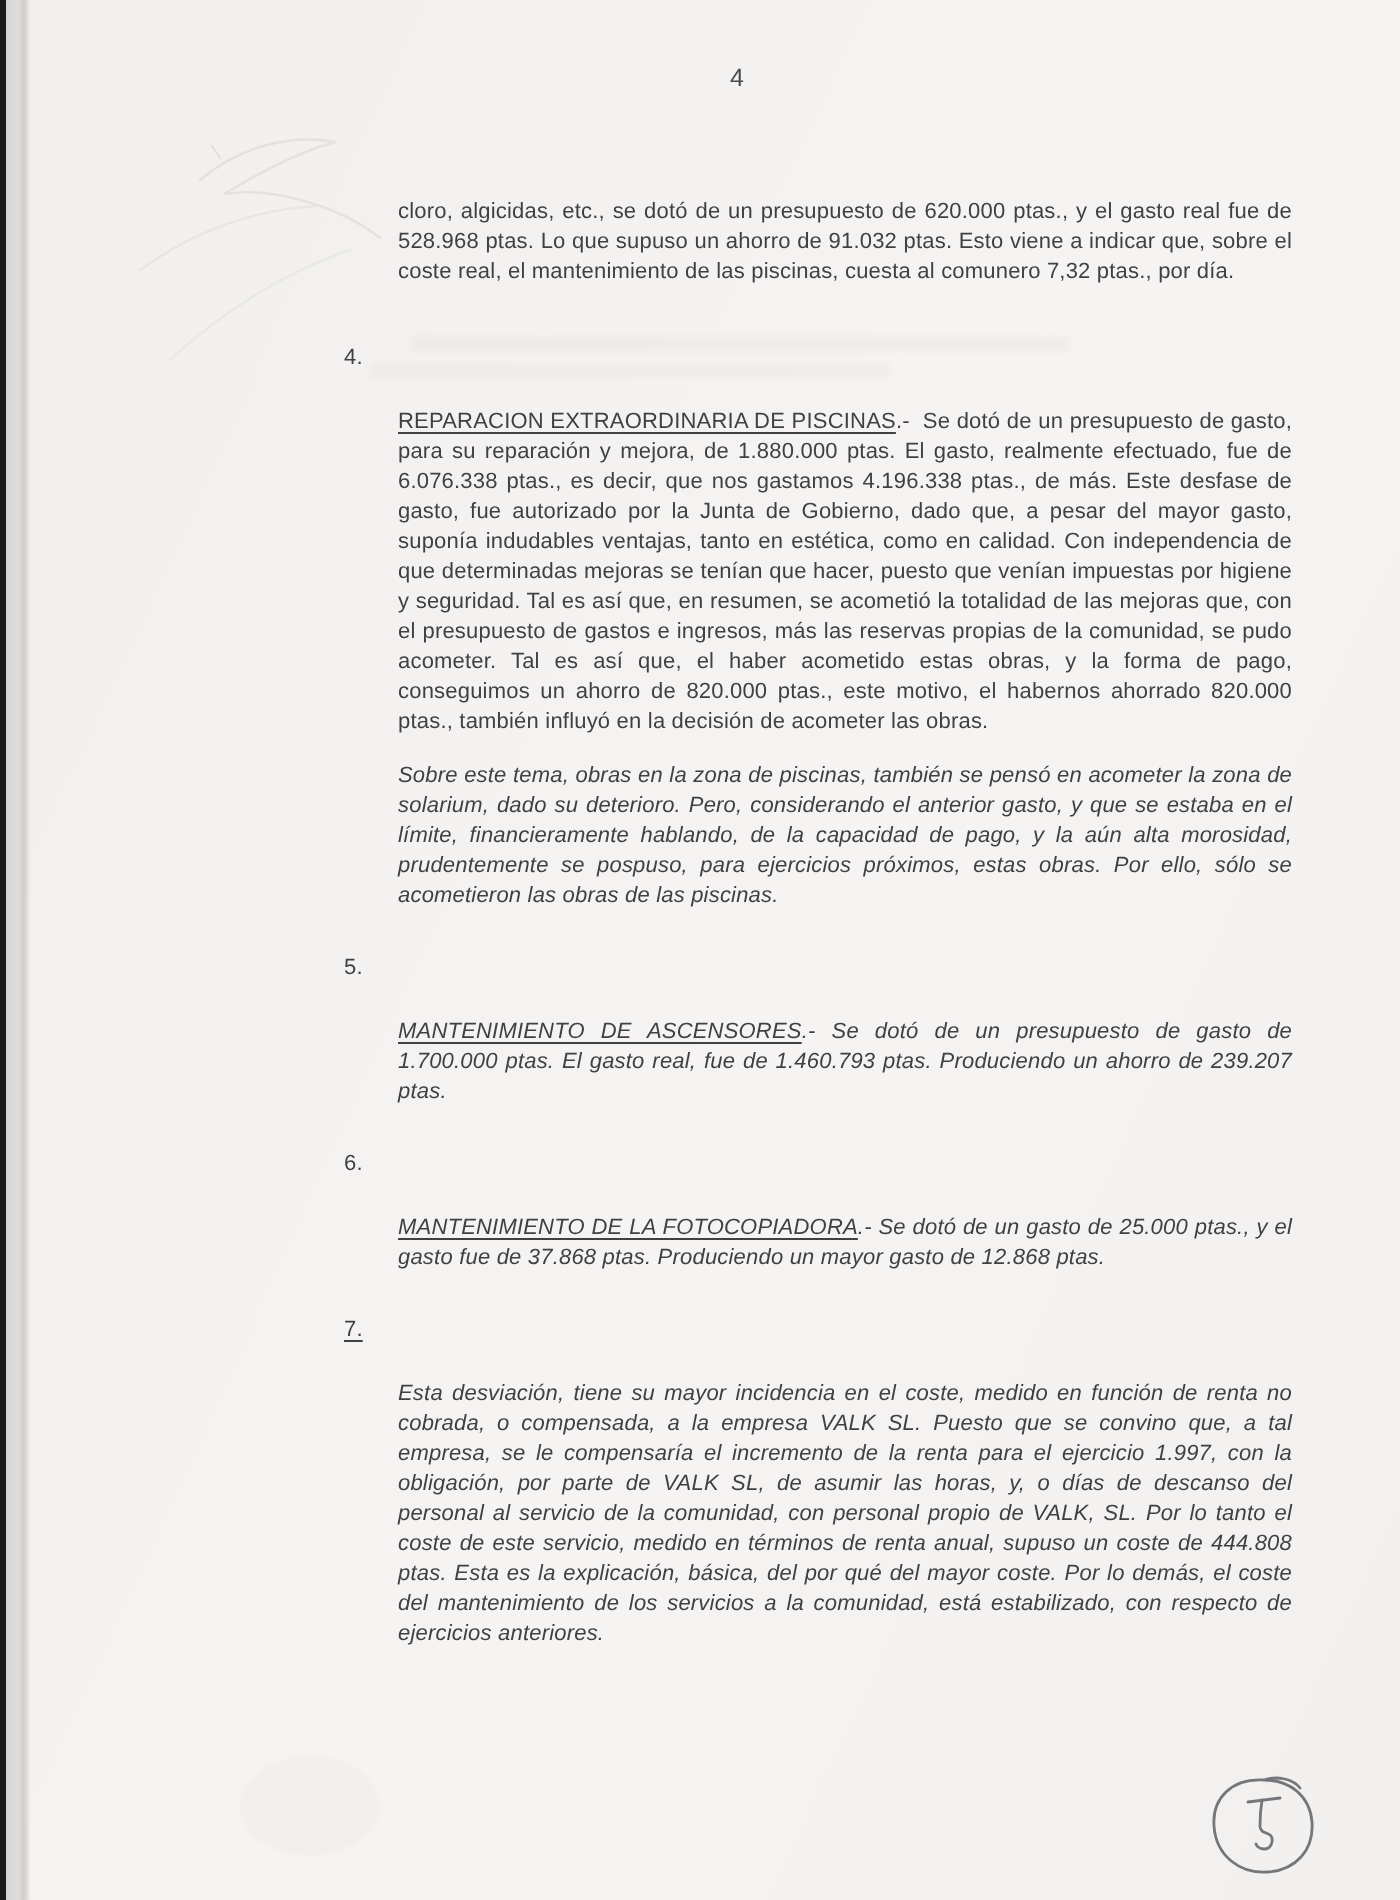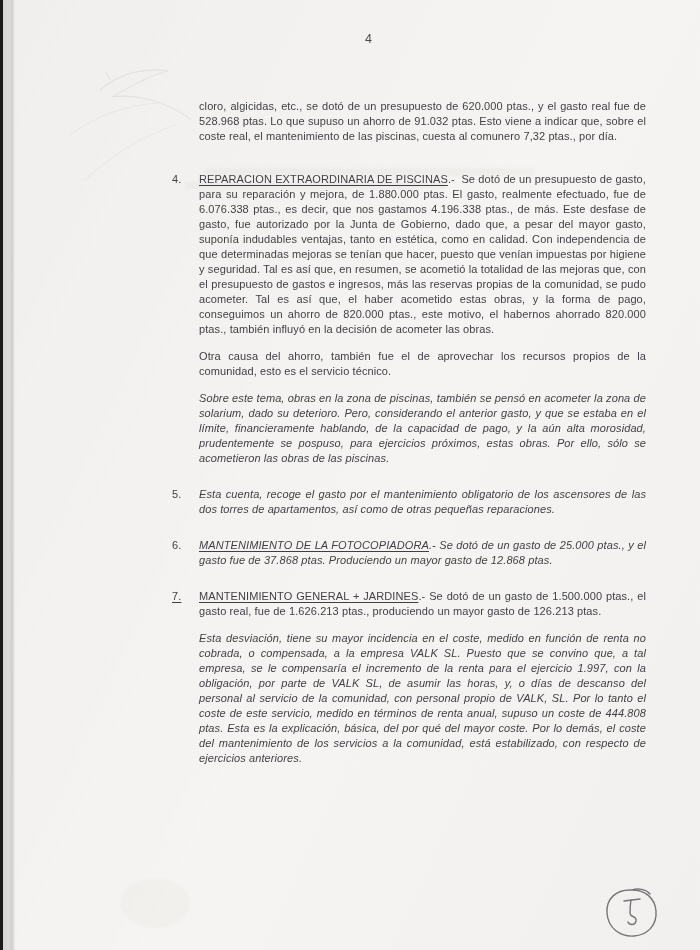--- a/index.html
+++ b/index.html
@@ -36,21 +36,21 @@
 
   .text-block {
     position:absolute; left:172px; top:99px; width:474px;
     font-size:11px; line-height:15px; text-align:justify;
     letter-spacing:0.1px;
   }
   .intro { margin:0 0 28px 27px; }
   .item { display:flex; margin-bottom:21px; }
   .item .num { width:27px; flex:none; }
   .item .num.underlined .numtext { text-decoration:underline; text-underline-offset:2px; }
-  .item .content { flex:1; min-width:0; }
+  .item .content { flex:1; min-width:0;margin-top:32px; }
   .para { margin:0 0 12px 0; }
   .para:last-child { margin-bottom:0;font-style:italic; }
   .heading { text-decoration:underline; text-underline-offset:2px; }
 
   
   .hand-circle { position:absolute; left:598px; top:884px; width:68px; height:58px; }
 </style>
 </head>
 <body>
 
@@ -74,43 +74,41 @@
   <div class="page-number">4</div>
 
   <div class="text-block">
 
     <p class="intro">cloro, algicidas, etc., se dotó de un presupuesto de 620.000 ptas., y el gasto real fue de 528.968 ptas. Lo que supuso un ahorro de 91.032 ptas. Esto viene a indicar que, sobre el coste real, el mantenimiento de las piscinas, cuesta al comunero 7,32 ptas., por día.</p>
 
     <div class="item">
       <div class="num"><span class="numtext">4.</span></div>
       <div class="content">
         <p class="para"><span class="heading">REPARACION EXTRAORDINARIA DE PISCINAS</span><span>.-</span>&nbsp; <span>Se dotó de un presupuesto de gasto, para su reparación y mejora, de 1.880.000 ptas. El gasto, realmente efectuado, fue de 6.076.338 ptas., es decir, que nos gastamos 4.196.338 ptas., de más. Este desfase de gasto, fue autorizado por la Junta de Gobierno, dado que, a pesar del mayor gasto, suponía indudables ventajas, tanto en estética, como en calidad. Con independencia de que determinadas mejoras se tenían que hacer, puesto que venían impuestas por higiene y seguridad. Tal es así que, en resumen, se acometió la totalidad de las mejoras que, con el presupuesto de gastos e ingresos, más las reservas propias de la comunidad, se pudo acometer. Tal es así que, el haber acometido estas obras, y la forma de pago, conseguimos un ahorro de 820.000 ptas., este motivo, el habernos ahorrado 820.000 ptas., también influyó en la decisión de acometer las obras.</span></p>
-        <p class="para">Otra causa del ahorro, también fue el de aprovechar los recursos propios de la comunidad, esto es el servicio técnico.</p>
         <p class="para">Sobre este tema, obras en la zona de piscinas, también se pensó en acometer la zona de solarium, dado su deterioro. Pero, considerando el anterior gasto, y que se estaba en el límite, financieramente hablando, de la capacidad de pago, y la aún alta morosidad, prudentemente se pospuso, para ejercicios próximos, estas obras. Por ello, sólo se acometieron las obras de las piscinas.</p>
       </div>
     </div>
 
     <div class="item">
       <div class="num"><span class="numtext">5.</span></div>
       <div class="content">
-        <p class="para">Esta cuenta, recoge el gasto por el mantenimiento obligatorio de los ascensores de las dos torres de apartamentos, así como de otras pequeñas reparaciones.</p>
+        <p class="para"><span class="heading">MANTENIMIENTO DE ASCENSORES</span><span>.-</span> <span>Se dotó de un presupuesto de gasto de 1.700.000 ptas. El gasto real, fue de 1.460.793 ptas. Produciendo un ahorro de 239.207 ptas.</span></p>
       </div>
     </div>
 
     <div class="item">
       <div class="num"><span class="numtext">6.</span></div>
       <div class="content">
         <p class="para"><span class="heading">MANTENIMIENTO DE LA FOTOCOPIADORA</span><span>.-</span> <span>Se dotó de un gasto de 25.000 ptas., y el gasto fue de 37.868 ptas. Produciendo un mayor gasto de 12.868 ptas.</span></p>
       </div>
     </div>
 
     <div class="item">
       <div class="num underlined"><span class="numtext">7.</span></div>
       <div class="content">
-        <p class="para"><span class="heading">MANTENIMIENTO GENERAL + JARDINES</span><span>.-</span> <span>Se dotó de un gasto de 1.500.000 ptas., el gasto real, fue de 1.626.213 ptas., produciendo un mayor gasto de 126.213 ptas.</span></p>
         <p class="para">Esta desviación, tiene su mayor incidencia en el coste, medido en función de renta no cobrada, o compensada, a la empresa VALK SL. Puesto que se convino que, a tal empresa, se le compensaría el incremento de la renta para el ejercicio 1.997, con la obligación, por parte de VALK SL, de asumir las horas, y, o días de descanso del personal al servicio de la comunidad, con personal propio de VALK, SL. Por lo tanto el coste de este servicio, medido en términos de renta anual, supuso un coste de 444.808 ptas. Esta es la explicación, básica, del por qué del mayor coste. Por lo demás, el coste del mantenimiento de los servicios a la comunidad, está estabilizado, con respecto de ejercicios anteriores.</p>
       </div>
     </div>
 
   </div>
 
   <svg class="hand-circle" width="68" height="58" viewBox="0 0 68 58">
     <g fill="none" stroke="#76757a" stroke-width="1.4" stroke-linecap="round">
       <path d="M 34 6 C 18 5, 8 15, 9 29 C 10 44, 22 53, 36 52 C 50 51, 59 41, 58 27 C 57 14, 47 6, 34 6 C 40 4, 48 5, 52 10"></path>
       <path d="M 26 17 L 42 15"></path>

